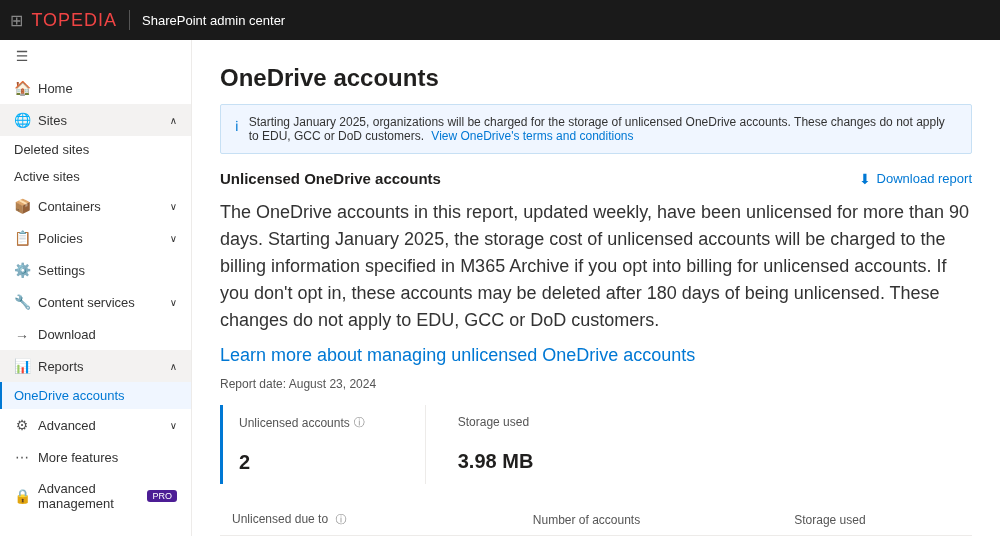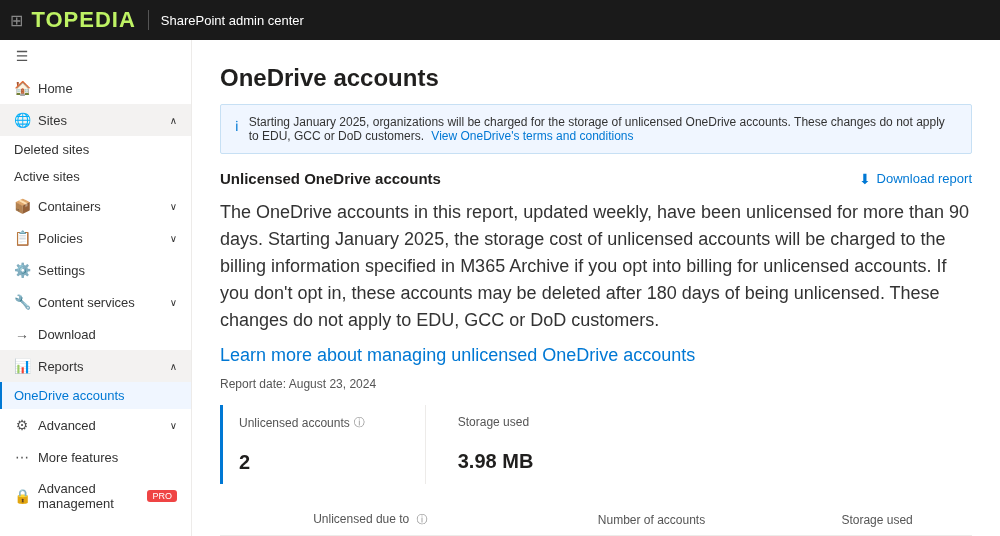--- a/index.html
+++ b/index.html
@@ -2,36 +2,36 @@
 <html><head>
   <meta charset="utf-8">
   <style>
     * { margin: 0; padding: 0; box-sizing: border-box; }
     body { font-family: 'Segoe UI', Arial, sans-serif; font-size: 13px; color: #333; background: #f3f2f1; display: flex; flex-direction: column; height: 536px; width: 1000px; overflow: hidden; }
 
     
     .topbar { background: #1a1a1a; display: flex; align-items: center; height: 40px; padding: 0 10px; gap: 12px; flex-shrink: 0; }
     .topbar-logo { display: flex; align-items: center; gap: 8px; }
     .logo-grid { color: #888; font-size: 16px; }
-    .logo-text { font-size: 22px; font-weight: 700; color: #bef264; letter-spacing: 1px; }
+    .logo-text { font-size: 18px; font-weight: 400; color: #ef4444; letter-spacing: 1px; }
     .topbar-divider { width: 1px; height: 20px; background: #555; }
     .topbar-title { color: #fff; font-size: 13px; }
 
     
     .layout { display: flex; flex: 1; overflow: hidden; }
 
     
     .sidebar { width: 192px; background: #fff; border-right: 1px solid #edebe9; display: flex; flex-direction: column; overflow-y: auto; flex-shrink: 0; }
     .sidebar-item { display: flex; align-items: center; padding: 8px 14px; cursor: pointer; color: #333; font-size: 13px; gap: 8px; position: relative; }
     .sidebar-item.active-nav { background: #f3f2f1; }
     .sidebar-item .chevron { margin-left: auto; font-size: 10px; }
     .sidebar-sub-item { display: flex; align-items: center; padding: 6px 14px; cursor: pointer; font-size: 13px; color: #333; gap: 8px; }
     .sidebar-sub-item.selected { color: #0078d4; border-left: 2px solid #0078d4; padding-left: 12px; background: #f0f6ff; }
     .sidebar-icon { width: 16px; text-align: center; font-size: 14px; color: #555; }
-    .sidebar-pro-badge { background: #ef4444; color: #fff; font-size: 9px; padding: 1px 5px; border-radius: 3px; margin-left: 4px; }
+    .sidebar-pro-badge { background: #4c1d95; color: #fff; font-size: 9px; padding: 1px 5px; border-radius: 3px; margin-left: 4px; }
 
     
     .main { flex: 1; background: #fff; overflow-y: auto; padding: 24px 28px; }
     .page-title { font-size: 24px; font-weight: 600; color: #201f1e; margin-bottom: 8px; }
     .page-desc { font-size: 13px; color: #333; margin-bottom: 4px; }
     .page-desc a { color: #0078d4; text-decoration: none; }
 
     
     .info-banner { background: #f0f6ff; border: 1px solid #c7e0f4; border-radius: 2px; padding: 10px 14px; margin: 12px 0; display: flex; align-items: flex-start; gap: 10px; font-size: 12px; color: #333; }
     .info-icon { color: #0078d4; font-size: 14px; flex-shrink: 0; margin-top: 1px; }
@@ -49,21 +49,21 @@
     .report-date { font-size: 12px; color: #555; margin-bottom: 14px; }
 
     
     .stats-row { display: flex; gap: 0; margin-bottom: 20px; }
     .stat-card { padding: 10px 24px 10px 16px; border-left: 3px solid #0078d4; margin-right: 20px; }
     .stat-label { font-size: 12px; color: #555; margin-bottom: 21px; display: flex; align-items: center; gap: 4px; }
     .stat-value { font-size: 20px; font-weight: 600; color: #201f1e; }
 
     
     .data-table { width: 100%; border-collapse: collapse; }
-    .data-table th { text-align: center; padding: 8px 12px; font-size: 12px; color: #555; font-weight: 400; border-bottom: 1px solid #edebe9; }
+    .data-table th { text-align: left; padding: 8px 12px; font-size: 12px; color: #555; font-weight: 400; border-bottom: 1px solid #edebe9; }
     .data-table td { padding: 10px 12px; font-size: 13px; color: #333; border-bottom: 1px solid #f3f2f1; }
   </style>
 </head>
 <body>
 
 <div class="topbar">
   <div class="topbar-logo">
     <span class="logo-grid">⊞</span>
     <span class="logo-text">TOPEDIA</span>
   </div>

